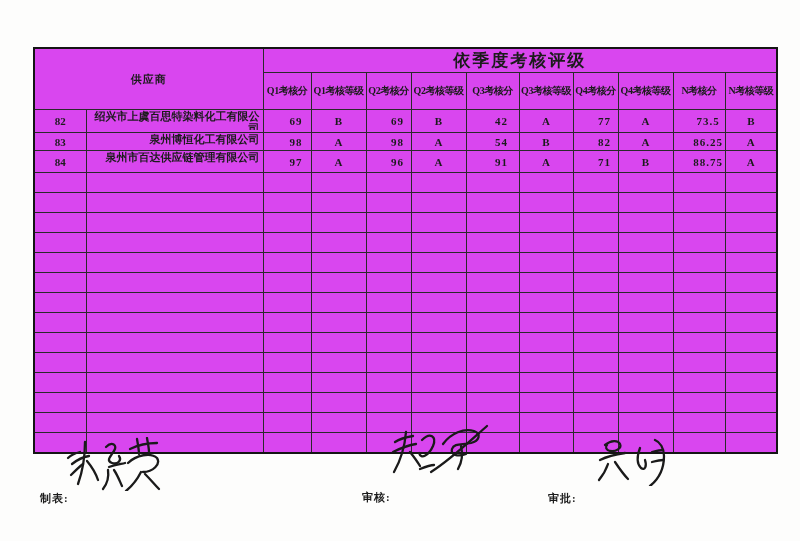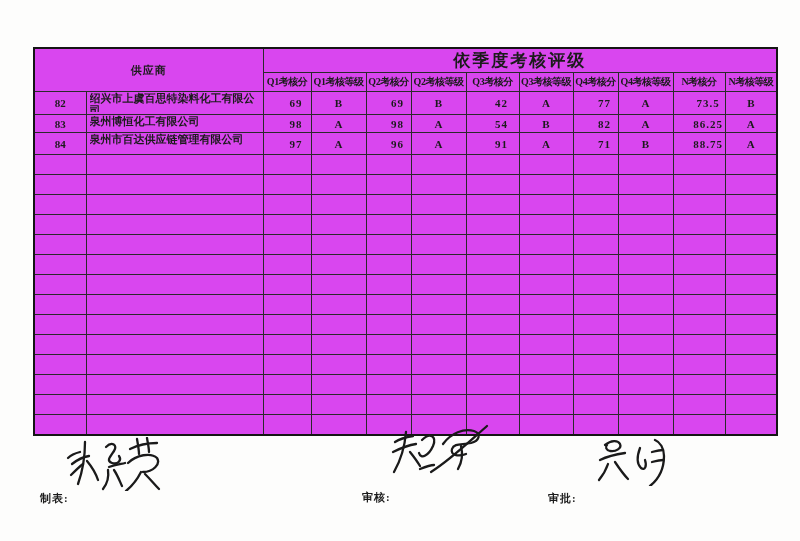--- a/index.html
+++ b/index.html
@@ -28,30 +28,30 @@
   th, td {
     font-weight: bold;
     font-size: 11px;
     text-align: center;
     vertical-align: middle;
     padding: 0;
     overflow: hidden;
     white-space: nowrap;
   }
   tr.hrow1 { height: 15px; }
-  tr.hrow2 { height: 19px; }
+  tr.hrow2 { height: 37px; }
   th.supplier-head { font-size: 11px; letter-spacing: 1px; }
   th.rating-head { font-size: 17px; letter-spacing: 2px; }
   th.col-head { font-size: 10px; letter-spacing: -0.5px; }
   tr.row-82 { height: 23px; }
   tr.row-83 { height: 18px; }
   tr.row-84 { height: 22px; }
   tr.empty-row { height: 20px; }
   td.company {
-    text-align: left;
+    text-align: right;
     white-space: normal;
     padding: 0 3px;
     vertical-align: top;
   }
   td.company .company-inner {
     line-height: 11.5px;
     max-height: 20px;
     overflow: hidden;
     padding-top: 1px;
   }

